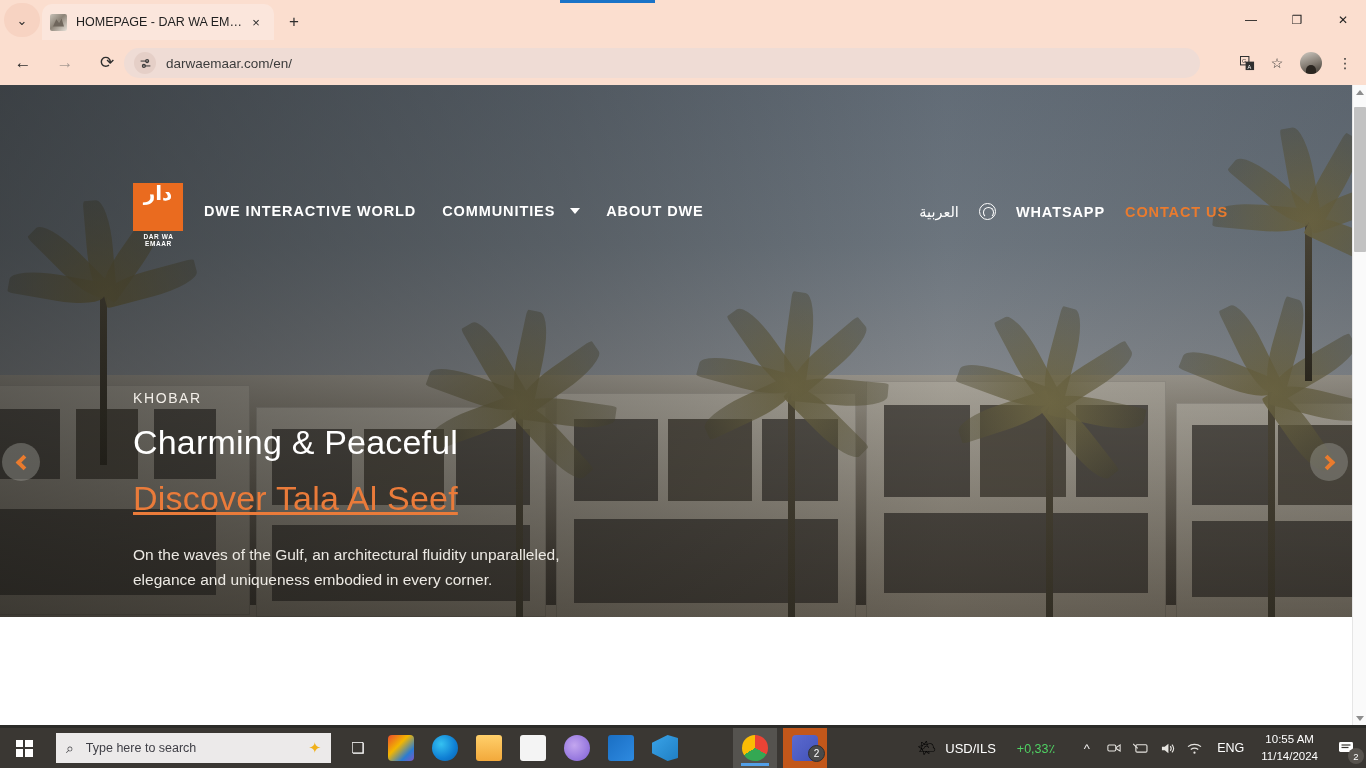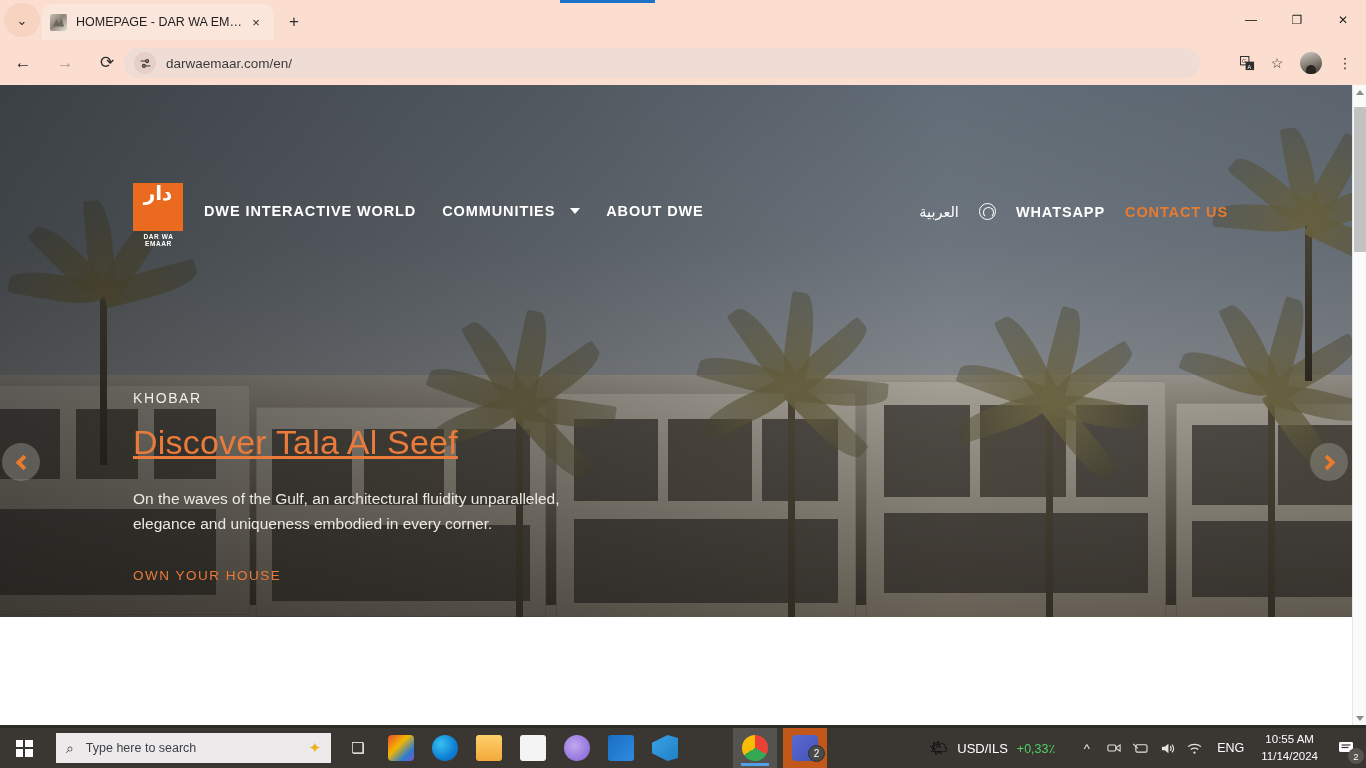--- a/index.html
+++ b/index.html
@@ -182,21 +182,21 @@
   .tbtn.chrome { left:733px; background:rgba(255,255,255,.14); }
   .tbtn.chrome::after{content:"";position:absolute;left:8px;bottom:2px;width:28px;height:3px;background:#53a0e8;}
   .tbtn.teams { left:783px; background:#c2571a; }
   .badge { position:absolute; right:2px; bottom:6px; width:17px; height:17px; border-radius:9px;
     background:#4a4a4a; color:#fff; font-size:10px; display:flex; align-items:center; justify-content:center; border:1px solid #2e2e2e;}
 
   .tray { position:absolute; right:0; top:0; height:40px; display:flex; align-items:center; }
   .stock { display:flex; align-items:center; gap:9px; margin-right:18px; }
   .stock .sico { font-size:15px; }
   .stock .pair { color:#fff; font-size:13px; }
-  .stock .chg { color:#4fd163; font-size:12.5px; }
+  .stock .chg { color:#4fd163; font-size:12.5px;margin-left:12px; }
   .tray-icn { width:27px; height:40px; display:flex; align-items:center; justify-content:center; color:#eceaea; font-size:13px; }
   .lang { color:#fff; font-size:12.5px; padding:0 9px; }
   .clock { color:#fff; font-size:11.5px; line-height:1.45; text-align:center; padding:0 8px; }
   .notif { position:relative; width:40px; height:40px; display:flex; align-items:center; justify-content:center; color:#fff; font-size:15px; }
   .notif .nb { position:absolute; right:2px; bottom:4px; width:16px; height:16px; border-radius:8px; background:#57534e;
     color:#fff; font-size:9.5px; display:flex; align-items:center; justify-content:center; }
 </style>
 </head>
 <body>
 
@@ -369,20 +369,21 @@
 
     <div class="carr left">
       <span class="chev"></span>
     </div>
     <div class="carr right">
       <span class="chev"></span>
     </div>
 
     <div class="herocopy">
       <div class="eyebrow">KHOBAR</div>
+      <div class="h1">Charming &amp; Peaceful</div>
       <div class="h1 accent">Discover Tala Al Seef</div>
       <div class="lede">On the waves of the Gulf, an architectural fluidity unparalleled, elegance and uniqueness embodied in every corner.</div>
       <div class="cta">OWN YOUR HOUSE</div>
     </div>
 
   </div>
 
   <div class="whitestrip"></div>
 
   <div class="sitenav"></div>

